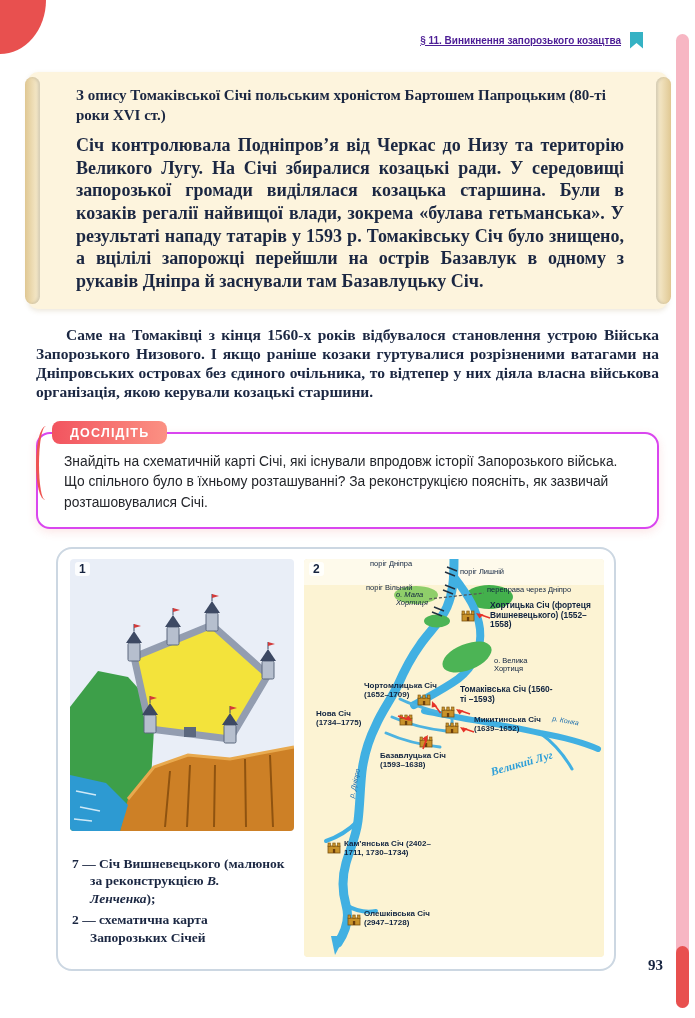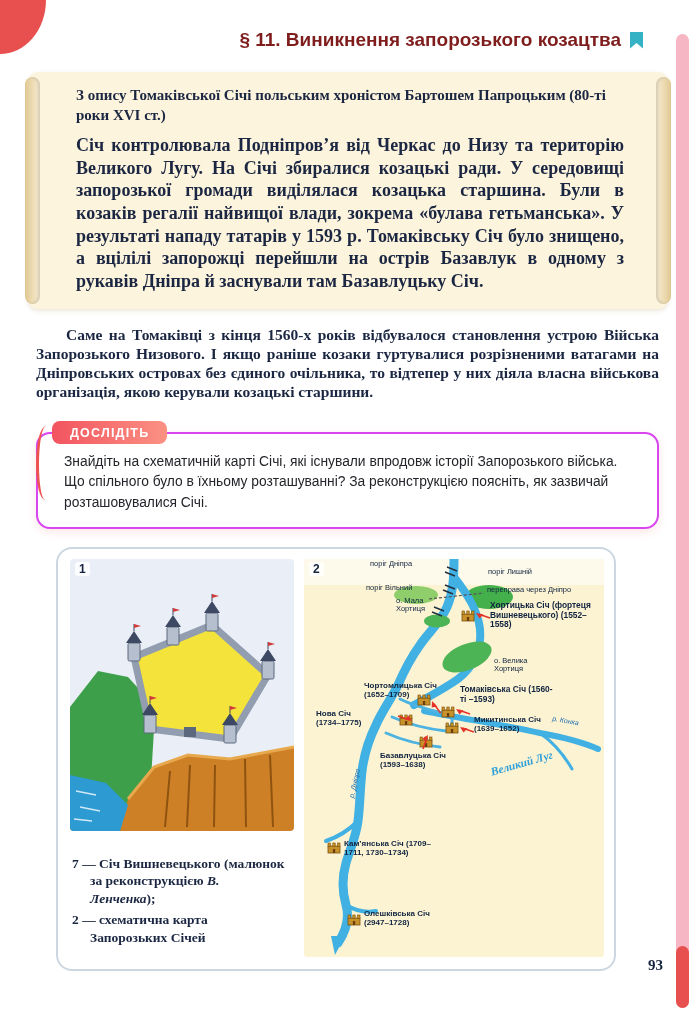--- a/index.html
+++ b/index.html
@@ -5,21 +5,21 @@
   html,body{margin:0;padding:0;background:#ffffff;}
   .page{position:relative;width:695px;height:1018px;background:#ffffff;overflow:hidden;
         font-family:"Liberation Serif",serif;color:#1b2742;}
   
   .corner-red{position:absolute;top:0;left:0;width:46px;height:54px;background:#e8504f;
               border-bottom-right-radius:46px 54px;}
   .side-bar{position:absolute;top:34px;right:6px;width:13px;bottom:10px;background:#f7b6c3;border-radius:8px;}
   .side-bar-cap{position:absolute;right:6px;bottom:10px;width:13px;height:62px;background:#e8504f;border-radius:8px;}
   
   .header{display:flex;justify-content:flex-end;align-items:center;margin:30px 52px 0 0;height:20px;}
-  .header-text{font-family:"Liberation Sans",sans-serif;font-size:19px;color:#7f1d1d;font-weight:bold;}
+  .header-text{font-family:"Liberation Sans",sans-serif;font-size:10px;color:#4c1d95;font-weight:bold;text-decoration:underline;}
   .bookmark{width:13px;height:17px;background:#35b2c4;display:inline-block;margin-left:9px;
             clip-path:polygon(0 0,100% 0,100% 100%,50% 68%,0 100%);}
   
   .scroll{position:relative;margin:22px 27px 0 28px;background:#fdf4dd;border-radius:10px;
           padding:14px 44px 16px 48px;box-shadow:0 2px 5px rgba(150,120,60,.18);}
   .scroll-curl{position:absolute;top:5px;bottom:5px;width:15px;border-radius:8px;}
   .scroll-curl.left{left:-3px;background:linear-gradient(90deg,#e0c893,#f9efd4);box-shadow:inset -2px 0 3px rgba(0,0,0,.15);}
   .scroll-curl.right{right:-3px;background:linear-gradient(270deg,#e0c893,#f9efd4);box-shadow:inset 2px 0 3px rgba(0,0,0,.15);}
   .scroll-title{font-weight:bold;font-size:15px;line-height:1.3;margin-bottom:9px;max-width:560px;}
   .scroll-body{font-weight:bold;font-size:18px;line-height:1.26;text-align:justify;}
@@ -158,33 +158,33 @@
         <use href="#arrow" transform="translate(172,54)"></use>
         <use href="#arrow" transform="translate(152,150)"></use>
         <use href="#arrow" transform="translate(128,142) rotate(35)"></use>
         <use href="#arrow" transform="translate(108,162) rotate(180)"></use>
         <use href="#arrow" transform="translate(156,168)"></use>
         <use href="#arrow" transform="translate(124,176) rotate(90)"></use>
       </svg>
       <span class="fig-num">2</span>
 
       <div class="ml" style="left:66px;top:1px;">поріг Дніпра</div>
-      <div class="ml" style="left:156px;top:9px;margin-left:28px;">поріг Лишній</div>
+      <div class="ml" style="left:156px;top:9px;">поріг Лишній</div>
       <div class="ml" style="left:183px;top:27px;width:110px;white-space:nowrap;">переправа через Дніпро</div>
       <div class="ml" style="left:62px;top:25px;">поріг Вільний</div>
-      <div class="ml" style="left:92px;top:38px;width:52px;">о. Мала Хортиця</div>
+      <div class="ml" style="left:92px;top:32px;width:52px;font-style:italic;">о. Мала Хортиця</div>
       <div class="ml b" style="left:186px;top:42px;width:104px;font-size:8.4px;">Хортицька Січ (фортеця Вишневецького) (1552–1558)</div>
       <div class="ml" style="left:190px;top:98px;width:58px;">о. Велика Хортиця</div>
       <div class="ml b" style="left:60px;top:122px;width:80px;">Чортомлицька Січ (1652–1709)</div>
       <div class="ml b" style="left:156px;top:126px;width:96px;font-size:8.4px;">Томаківська Січ (1560-ті –1593)</div>
       <div class="ml b" style="left:12px;top:150px;width:58px;">Нова Січ (1734–1775)</div>
       <div class="ml b" style="left:170px;top:156px;width:86px;">Микитинська Січ (1639–1652)</div>
       <div class="ml b" style="left:76px;top:192px;width:86px;">Базавлуцька Січ (1593–1638)</div>
       <div class="ml luh" style="left:186px;top:198px;">Великий Луг</div>
-      <div class="ml b" style="left:40px;top:280px;width:92px;">Кам’янська Січ (1709–1711, 1730–1734)</div>
+      <div class="ml b" style="left:40px;top:280px;width:92px;">Кам’янська Січ (2402–1711, 1730–1734)</div>
       <div class="ml b" style="left:60px;top:350px;width:92px;">Олешківська Січ (2947–1728)</div>
       <div class="ml river" style="left:44px;top:238px;transform:rotate(-78deg);transform-origin:left top;">р. Дніпро</div>
       <div class="ml river" style="left:248px;top:158px;transform:rotate(10deg);">р. Конка</div>
     </div>
 
     <div class="caption">
       <div class="cap-line"><span>7 — Січ Вишневецького (малюнок за реконструкцією </span><span class="cap-it">В. Ленченка</span><span>);</span></div>
       <div class="cap-line">2 — схематична карта Запорозьких Січей</div>
     </div>
   </div>

